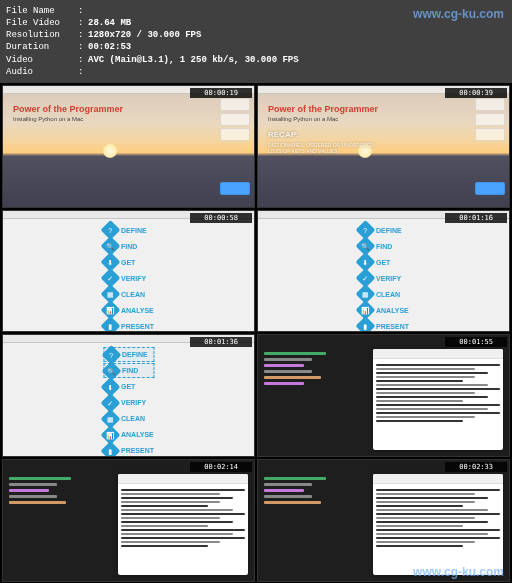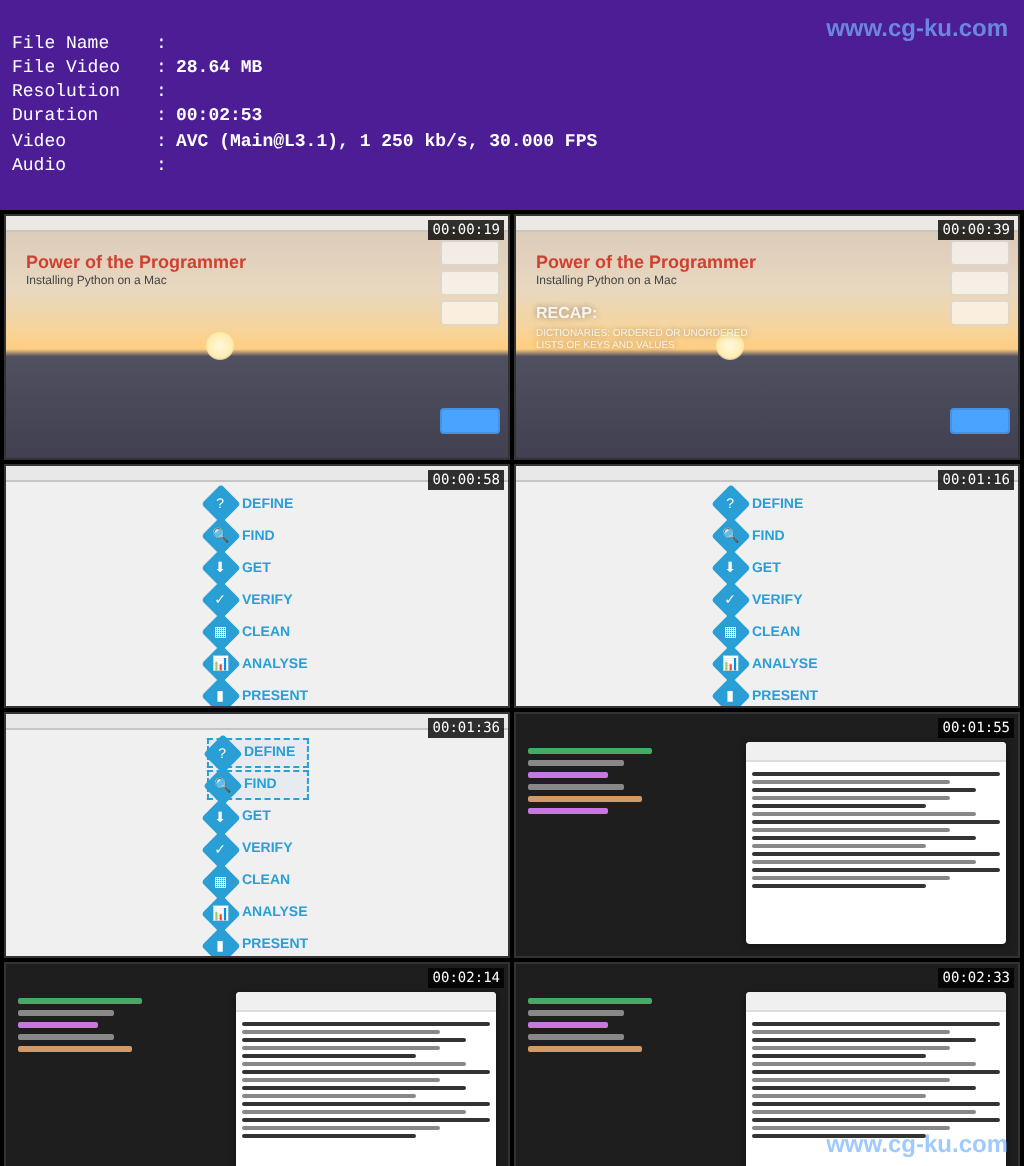--- a/index.html
+++ b/index.html
@@ -6,22 +6,22 @@
   body {
     width: 512px;
     height: 583px;
     background: #000;
     font-family: Arial, sans-serif;
     color: #fff;
     overflow: hidden;
     position: relative;
   }
   .meta {
-    background: #4c1d95;
-    padding: 16px 6px;
+    background: #404040;
+    padding: 5px 6px;
     font-size: 9px;
     line-height: 1.35;
     font-family: "Courier New", monospace;
     position: relative;
   }
   .meta-row {
     display: flex;
   }
   .meta-label {
     display: inline-block;
@@ -60,21 +60,21 @@
     overflow: hidden;
     border: 1px solid #333;
   }
   .ts {
     position: absolute;
     top: 2px;
     right: 2px;
     background: rgba(0,0,0,0.8);
     color: #fff;
     font-size: 7px;
-    padding: 1px 2px;
+    padding: 1px 14px;
     font-family: monospace;
     z-index: 10;
   }
   
   .sunset {
     background: linear-gradient(to bottom, #d8c8b8 0%, #e8d8c0 30%, #f5d5a0 45%, #ffce80 55%, #505060 58%, #404050 100%);
     position: relative;
   }
   .sun {
     position: absolute;
@@ -256,20 +256,21 @@
     <span class="meta-colon">:</span>
   </div>
   <div class="meta-row">
     <span class="meta-label">File Video</span>
     <span class="meta-colon">:</span>
     <span class="meta-value">28.64 MB</span>
   </div>
   <div class="meta-row">
     <span class="meta-label">Resolution</span>
     <span class="meta-colon">:</span>
+    <span class="meta-value">1280x720 / 30.000 FPS</span>
   </div>
   <div class="meta-row">
     <span class="meta-label">Duration</span>
     <span class="meta-colon">:</span>
     <span class="meta-value">00:02:53</span>
   </div>
   <div class="meta-row">
     <span class="meta-label">Video</span>
     <span class="meta-colon">:</span>
     <span class="meta-value">AVC (Main@L3.1), 1 250 kb/s, 30.000 FPS</span>

